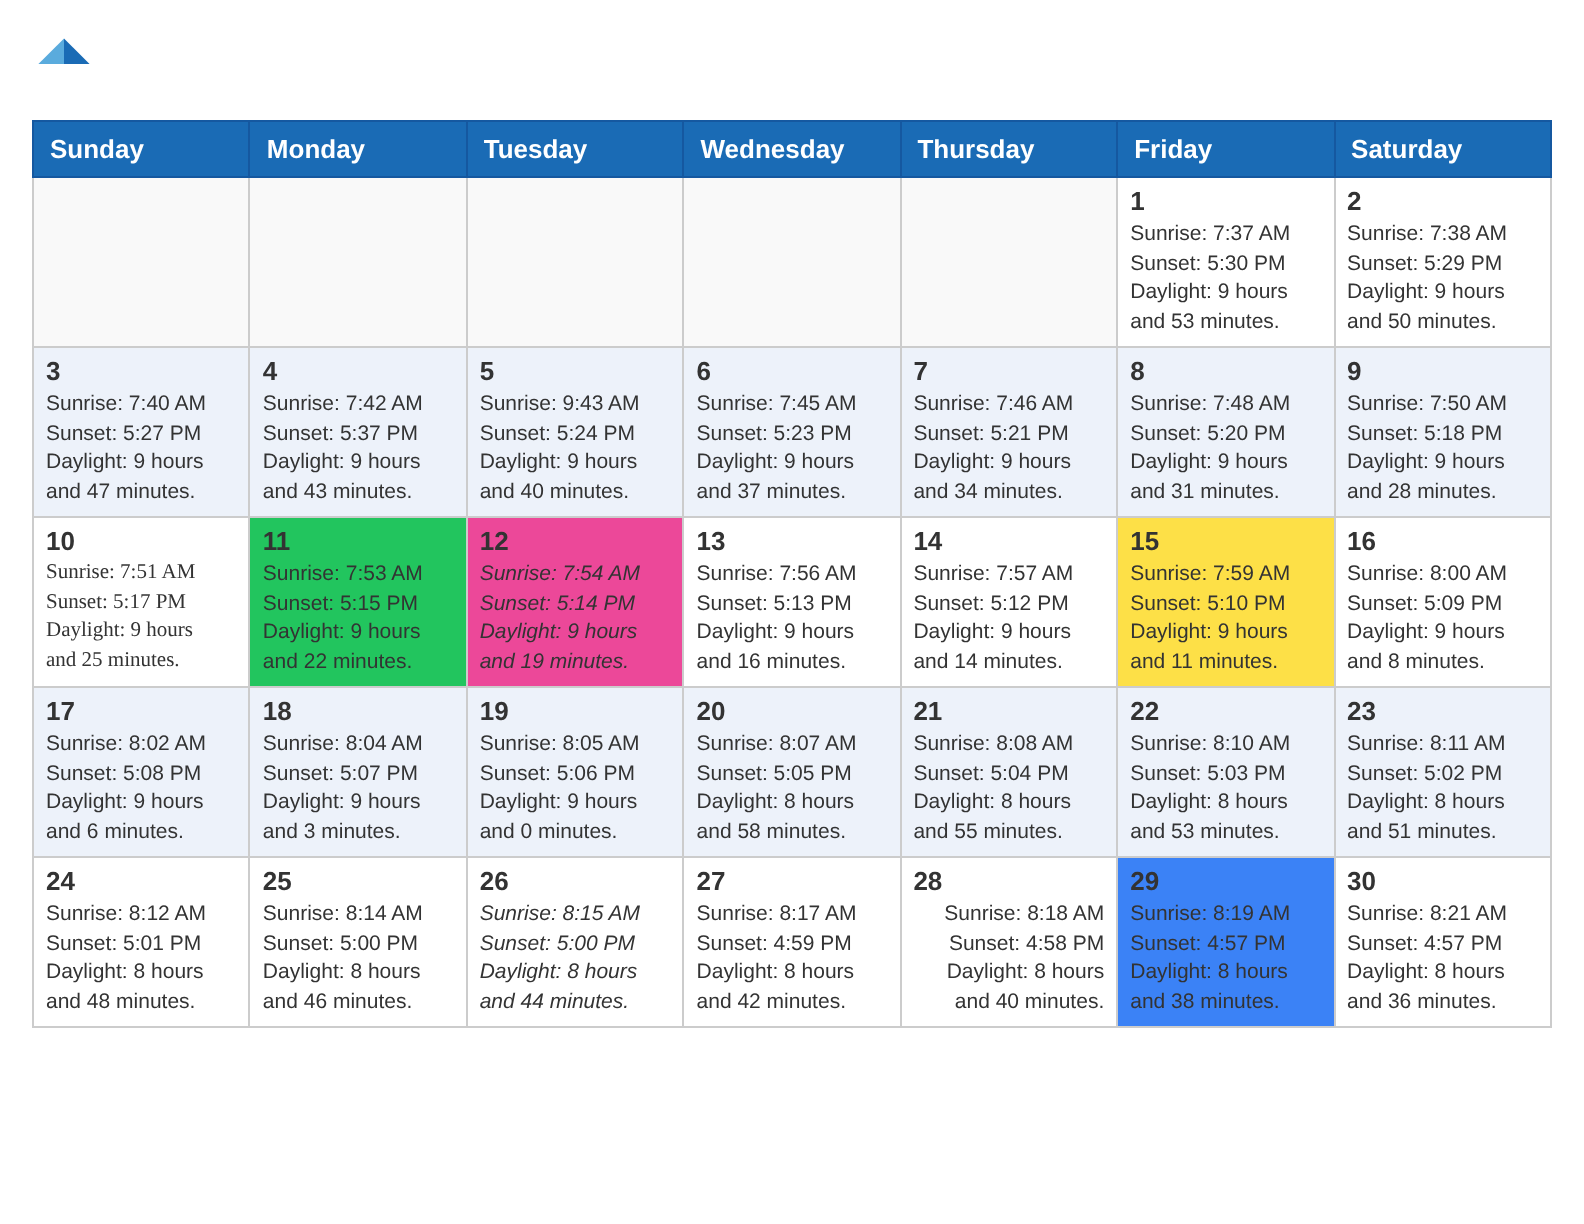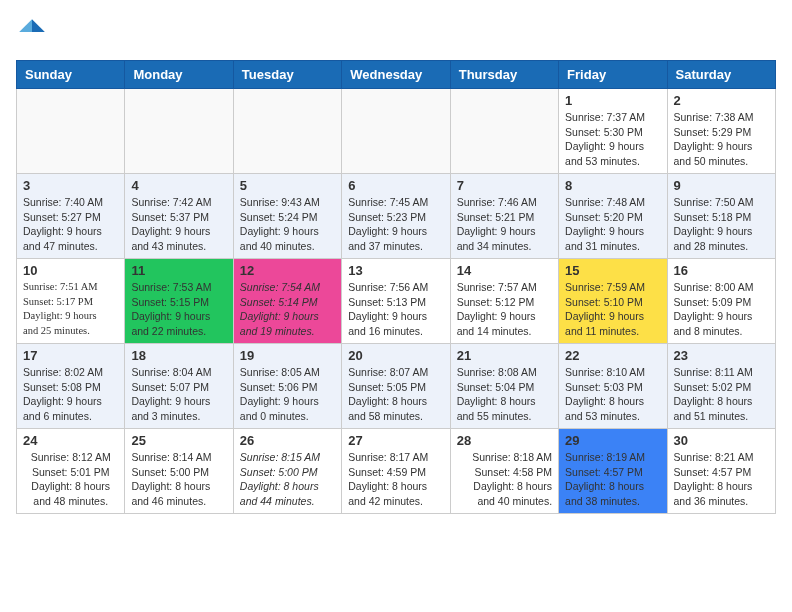--- a/index.html
+++ b/index.html
@@ -301,21 +301,21 @@
           <span class="day-num">23</span>
           <div class="day-info" style="white-space: pre-line;">Sunrise: 8:11 AM
 Sunset: 5:02 PM
 Daylight: 8 hours
 and 51 minutes.</div>
         </td>
       </tr>
       <tr>
         <td style="background: rgb(255, 255, 255);">
           <span class="day-num">24</span>
-          <div class="day-info" style="white-space: pre-line; text-align: center;">Sunrise: 8:12 AM
+          <div class="day-info" style="white-space: pre-line;">Sunrise: 8:12 AM
 Sunset: 5:01 PM
 Daylight: 8 hours
 and 48 minutes.</div>
         </td>
         <td style="background: rgb(255, 255, 255);">
           <span class="day-num">25</span>
           <div class="day-info" style="white-space: pre-line;">Sunrise: 8:14 AM
 Sunset: 5:00 PM
 Daylight: 8 hours
 and 46 minutes.</div>

